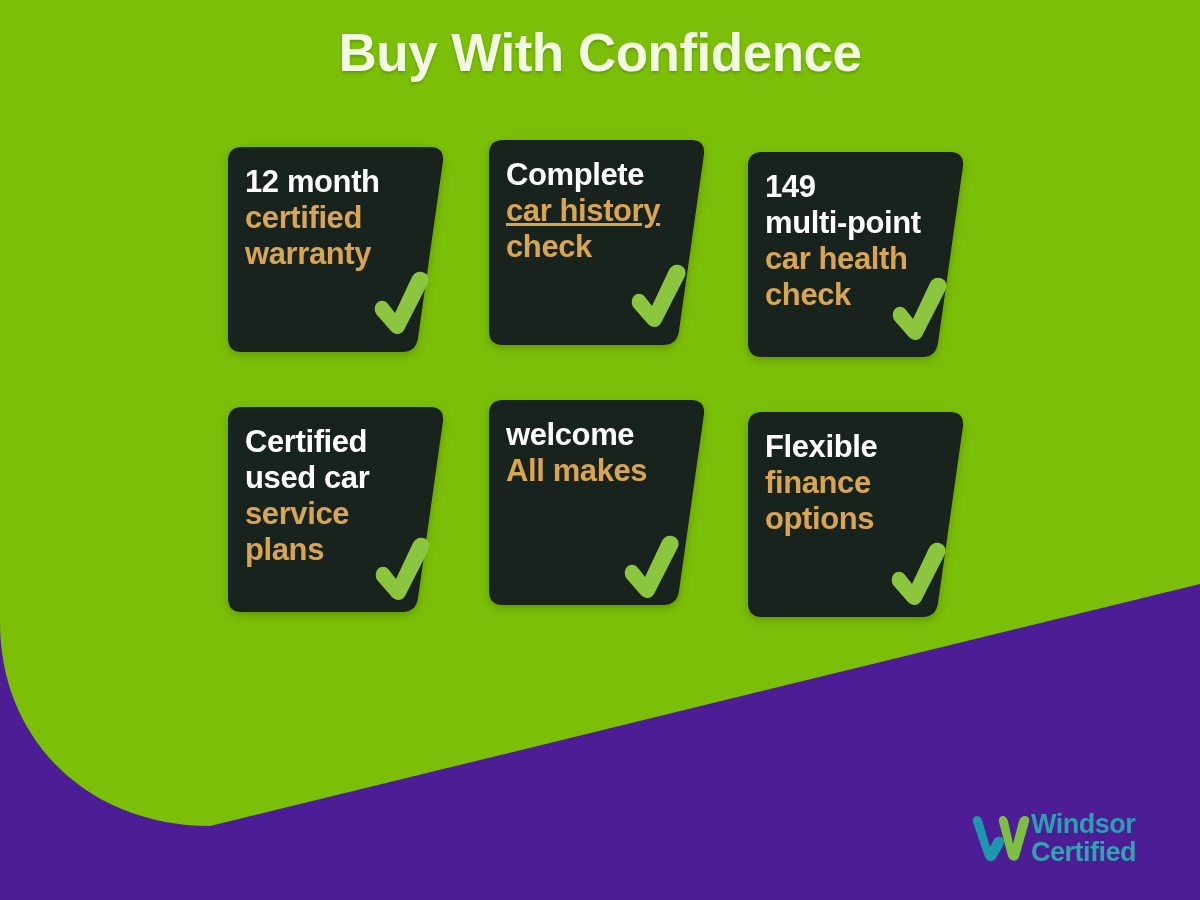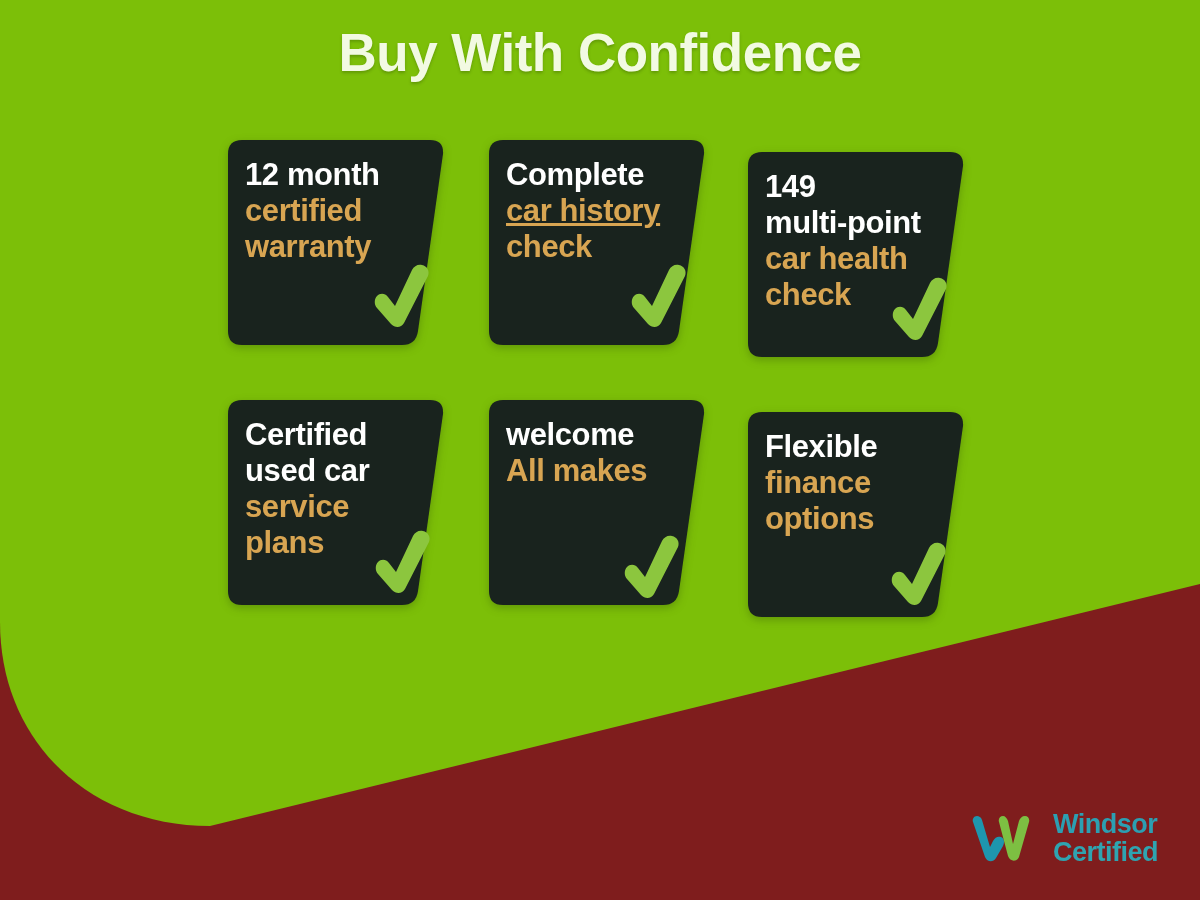--- a/index.html
+++ b/index.html
@@ -10,21 +10,21 @@
   }
   body {
     font-family: "Liberation Sans", sans-serif;
   }
 
   #stage {
     position: relative;
     width: 1200px;
     height: 900px;
     overflow: hidden;
-    background: #7f1d1d;
+    background: #4c1d95;
   }
 
   
   #green-bg {
     position: absolute;
     inset: 0;
     width: 1200px;
     height: 900px;
     z-index: 0;
   }
@@ -57,21 +57,21 @@
     position: relative;
     height: 260px;
   }
 
   .card {
     position: absolute;
     width: 216px;
     height: 205px;
     top: 0;
   }
-  .card.col0 { left: 0px; }
+  .card.col0 { left: 0px; margin-top: 7px; }
   .card.col1 { left: 261px; }
   .card.col2 { left: 520px; margin-top: 12px; }
 
   .card-shape {
     position: absolute;
     inset: 0;
     width: 216px;
     height: 205px;
     filter: drop-shadow(0 3px 4px rgba(30,50,5,0.28));
   }
@@ -106,21 +106,21 @@
   }
 
   
   #logo {
     position: absolute;
     left: 972px;
     top: 810px;
     z-index: 4;
     display: flex;
     align-items: flex-start;
-    gap: 23px;
+    gap: 1px;
   }
   #logo-mark { width: 58px; height: 56px; display: block; }
   #logo-words {
     display: flex;
     flex-direction: column;
     line-height: 1.04;
     font-size: 27px;
     font-weight: bold;
     letter-spacing: -0.5px;
     color: #2AA0B4;

